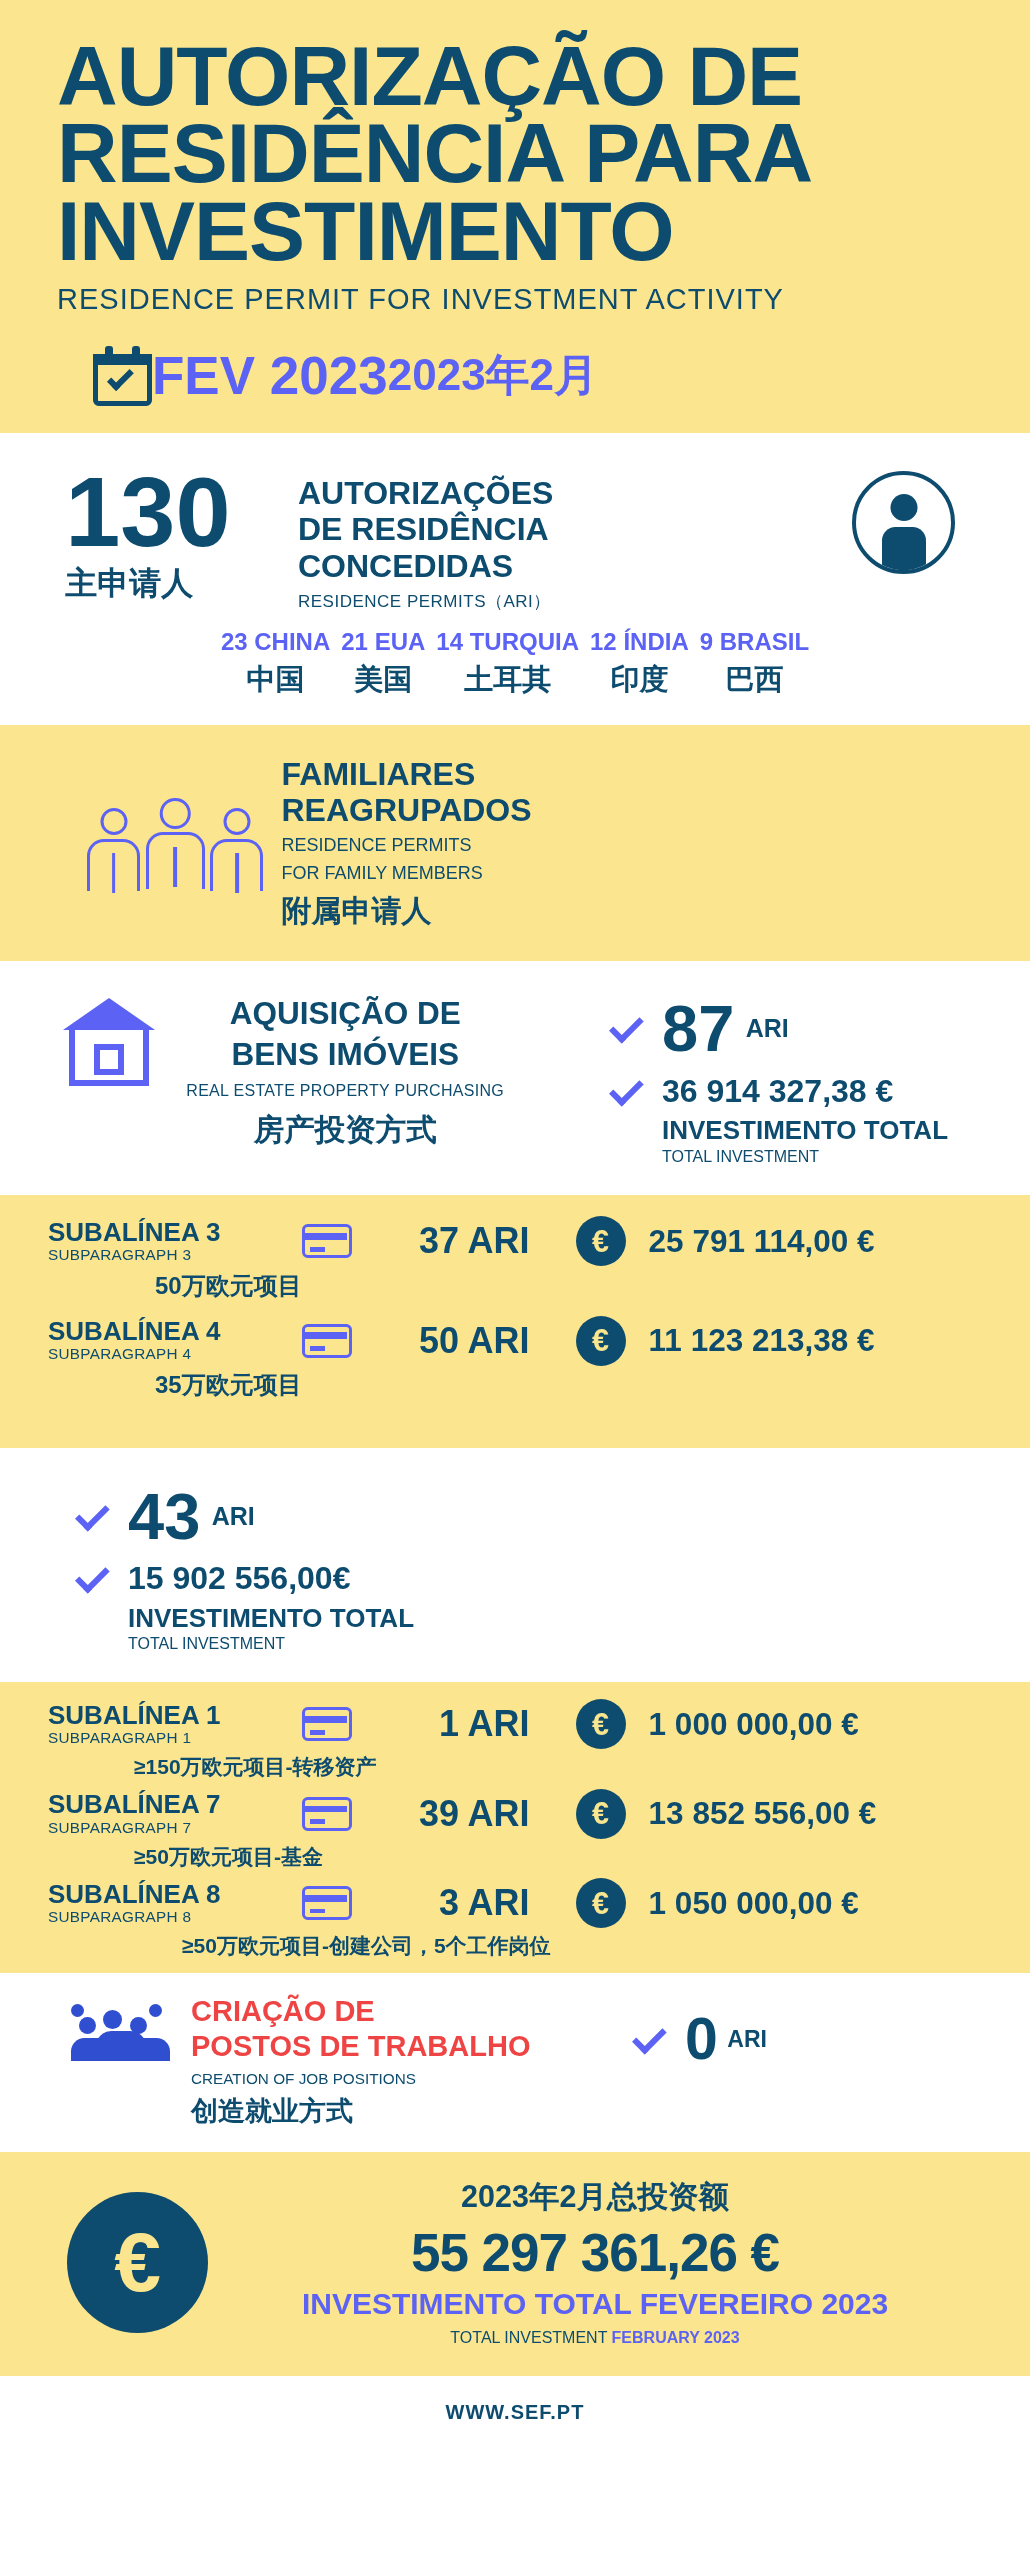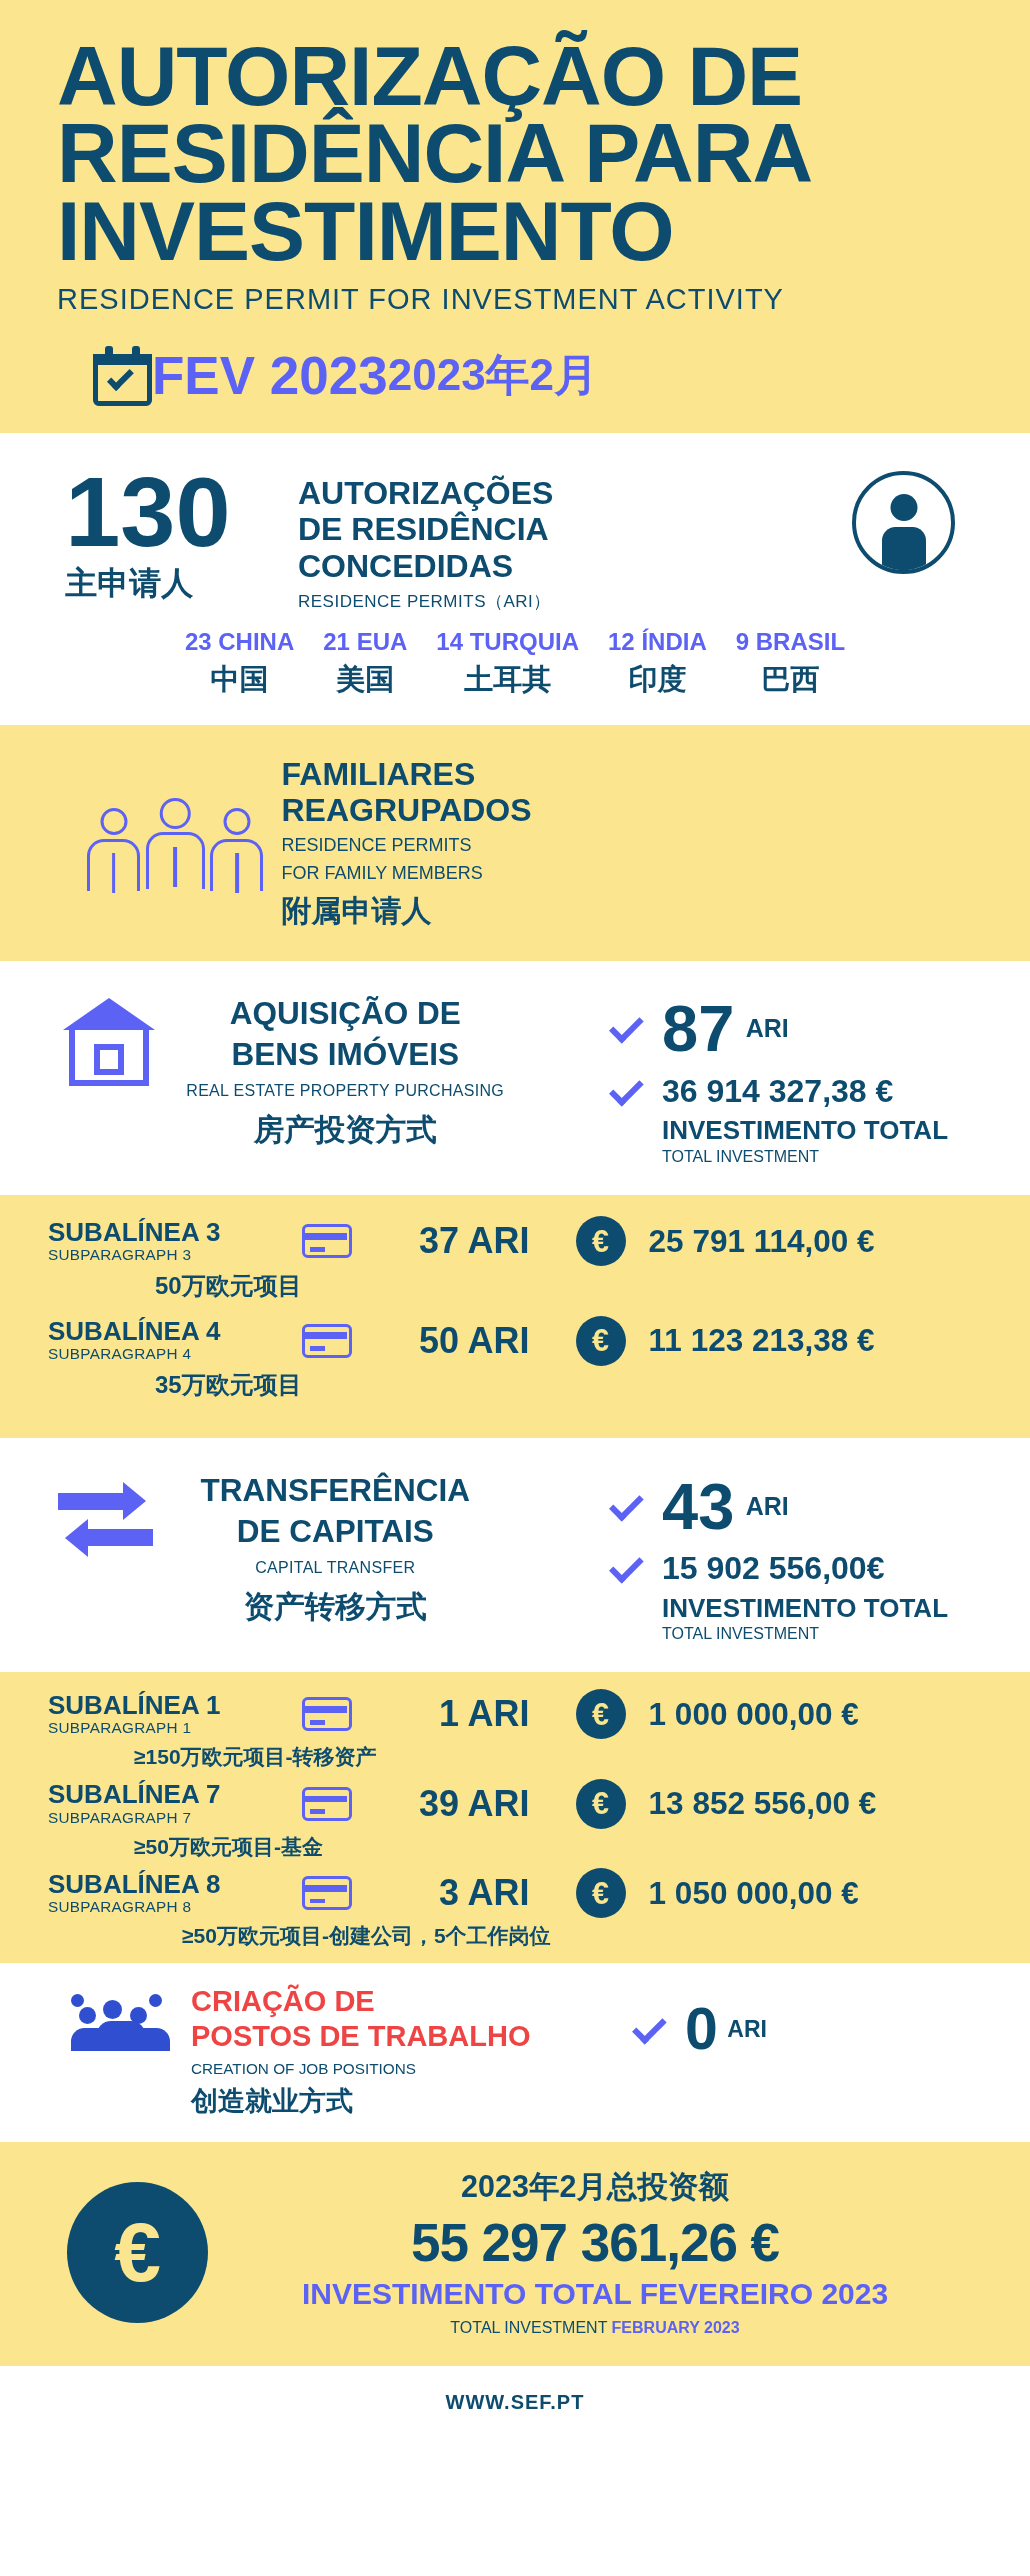--- a/index.html
+++ b/index.html
@@ -76,21 +76,21 @@
   }
   .s130 .txt .small { font-size:17px; letter-spacing:0.5px; margin-top:5.7px; color:#0d4c6e; }
   .person-circle {
     width: 103px; height:103px; border-radius:50%; border:4.8px solid #0d4c6e;
     position:relative; margin: 3.8px 25px 0 0; flex:0 0 auto; overflow:hidden;
   }
   .person-circle .head { position:absolute; left:50%; top:19px; transform:translateX(-50%); width:27px;height:27px;border-radius:50%; background:#0d4c6e;}
   .person-circle .body2 { position:absolute; left:50%; top:52px; transform:translateX(-50%); width:44px;height:44px;border-radius:13.4px 13.4px 0 0; background:#0d4c6e;}
 
   .countries {
-    display:flex; justify-content:center; gap:29px; padding: 5.7px 38px 25px 38px;
+    display:flex; justify-content:center; gap:11px; padding: 5.7px 38px 25px 38px;
   }
   .country { text-align:center; }
   .country .pt { font-size:24px; font-weight:bold; color:#5b62f4; letter-spacing:0px; white-space:nowrap;}
   .country .cn { font-size:29px; font-weight:bold; color:#0d4c6e; margin-top:3.8px; }
 
   
   .s209 { padding: 32px 53px 29px 53px; display:flex; align-items:center; }
   .s209 .icon3 { width: 219px; flex:0 0 auto; display:flex; align-items:flex-end; gap:5.7px; padding-left:34px;}
   .ppl { position:relative; width:53px; height:82px; }
   .ppl .h { position:absolute; left:50%; transform:translateX(-50%); top:0; width:27px;height:27px;border-radius:50%; border:3.8px solid #5b62f4;}
@@ -121,21 +121,21 @@
   .rrow { display:flex; align-items:center; }
   .rrow .n { font-size:65px; font-weight:bold; color:#0d4c6e; line-height:1;}
   .rrow .u { font-size:25px; font-weight:bold; color:#0d4c6e; margin-left:11.4px;}
   .rrow2 { display:flex; align-items:center; margin-top:11.4px;}
   .rrow2 .v { font-size:32px; font-weight:bold; color:#0d4c6e;}
   .totbox { margin-left:55px; margin-top:5.7px;}
   .totbox .a { font-size:26px; font-weight:bold; color:#0d4c6e; text-transform:uppercase;}
   .totbox .b { font-size:16px; color:#0d4c6e; margin-top:1.9px;}
 
   
-  .subtable { padding: 21px 48px 23px 48px; border-radius: 14px; }
+  .subtable { padding: 21px 48px 33px 48px; border-radius: 14px; }
   .subrow { display:flex; align-items:center; margin-bottom:3.8px;}
   .subrow .lbl { width: 239px; }
   .subrow .lbl .pt { font-size:26px; font-weight:bold; color:#0d4c6e; text-transform:uppercase; line-height:1.05;}
   .subrow .lbl .en { font-size:15.3px; color:#0d4c6e; letter-spacing:0.3px;}
   .card-icon { width:50px;height:34px;border:3.8px solid #5b62f4;border-radius:5.7px;position:relative;flex:0 0 auto; margin:0 15.3px;}
   .card-icon::before{content:"";position:absolute;left:0;top:5.7px;width:42px;height:6.7px;background:#5b62f4;}
   .card-icon::after{content:"";position:absolute;left:4.8px;bottom:3.8px;width:15.3px;height:4.8px;background:#5b62f4;}
   .subrow .ari { font-size:36px; font-weight:bold; color:#0d4c6e; width:162px; text-align:right;}
   .euro-badge { width:50px;height:50px;border-radius:50%;background:#0d4c6e;color:#fbe68f;font-size:30.5px;font-weight:bold;display:flex;align-items:center;justify-content:center; flex:0 0 auto; margin-left:46px;}
   .subrow .amt { font-size:31.5px; font-weight:bold; color:#0d4c6e; margin-left:23px; white-space:nowrap;}
@@ -331,32 +331,20 @@
         <div class="ari">50 ARI</div>
         <div class="euro-badge">€</div>
         <div class="amt">11 123 213,38 €</div>
       </div>
       <div class="cnnote">35万欧元项目</div>
     </div>
   </div>
 
   <div class="band-white">
     <div class="sre">
-      <div class="left">
-        <div class="arrows">
-          <div class="arr t"></div>
-            <div class="arr b2"></div>
-        </div>
-        <div class="ltxt" style="padding-left:17px;">
-          <div class="l">TRANSFERÊNCIA</div>
-          <div class="l">DE CAPITAIS</div>
-          <div class="small">CAPITAL TRANSFER</div>
-          <div class="cn">资产转移方式</div>
-        </div>
-      </div>
       <div class="right">
         <div class="rrow">
           <span class="chk"></span>
           <span class="n">43</span>
           <span class="u">ARI</span>
         </div>
         <div class="rrow2">
           <span class="chk"></span>
           <span class="v">15 902 556,00€</span>
         </div>

